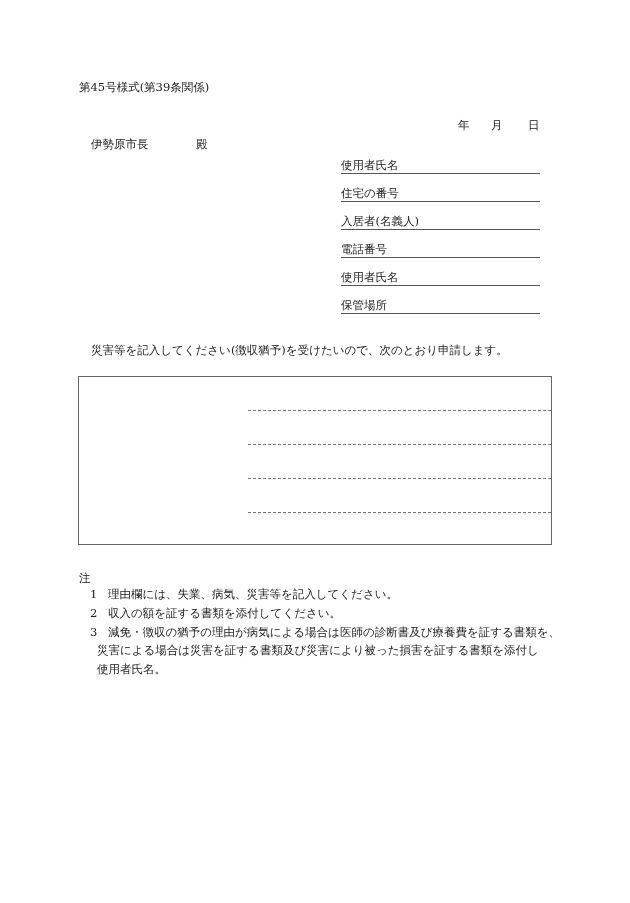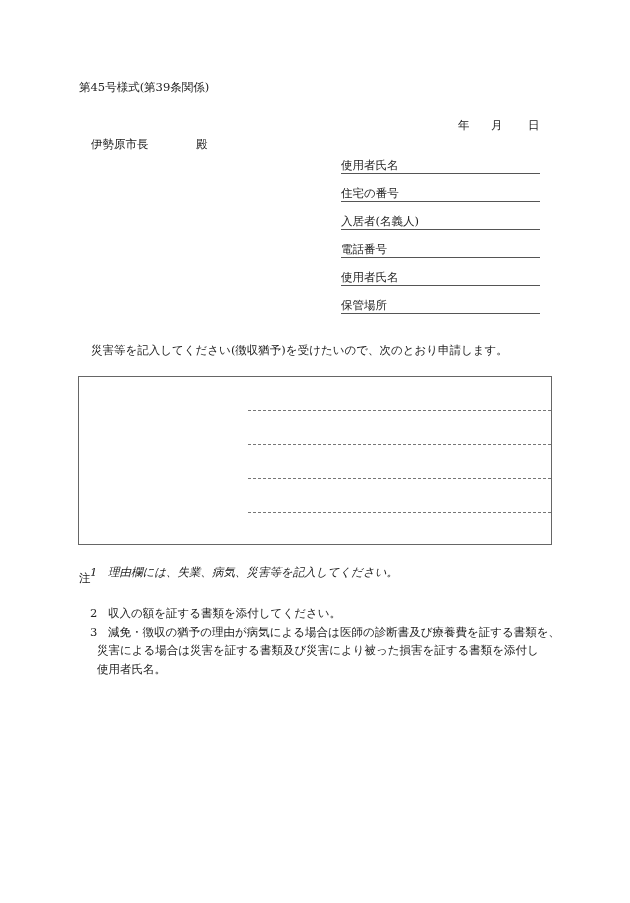--- a/index.html
+++ b/index.html
@@ -70,21 +70,21 @@
     position: absolute;
     left: 0; right: 0;
     height: 34px;
     box-sizing: border-box;
   }
   .reason-line.dashed { border-bottom: 1px dashed #777; }
 
   .notes-heading { left: 79px; top: 571px; }
   .note { left: 90px; white-space: nowrap; }
   .note .num { display: inline-block; width: 18px; }
-  .note-1 { top: 565px; font-style: italic; }
+  .note-1 { top: 587px; }
   .note-2 { top: 606px; }
   .note-3 { top: 625px; }
   .note-3b { left: 97px; top: 643px; }
   .note-3c { left: 97px; top: 662px; }
 </style>
 </head>
 <body>
 
 <div class="page">
 

